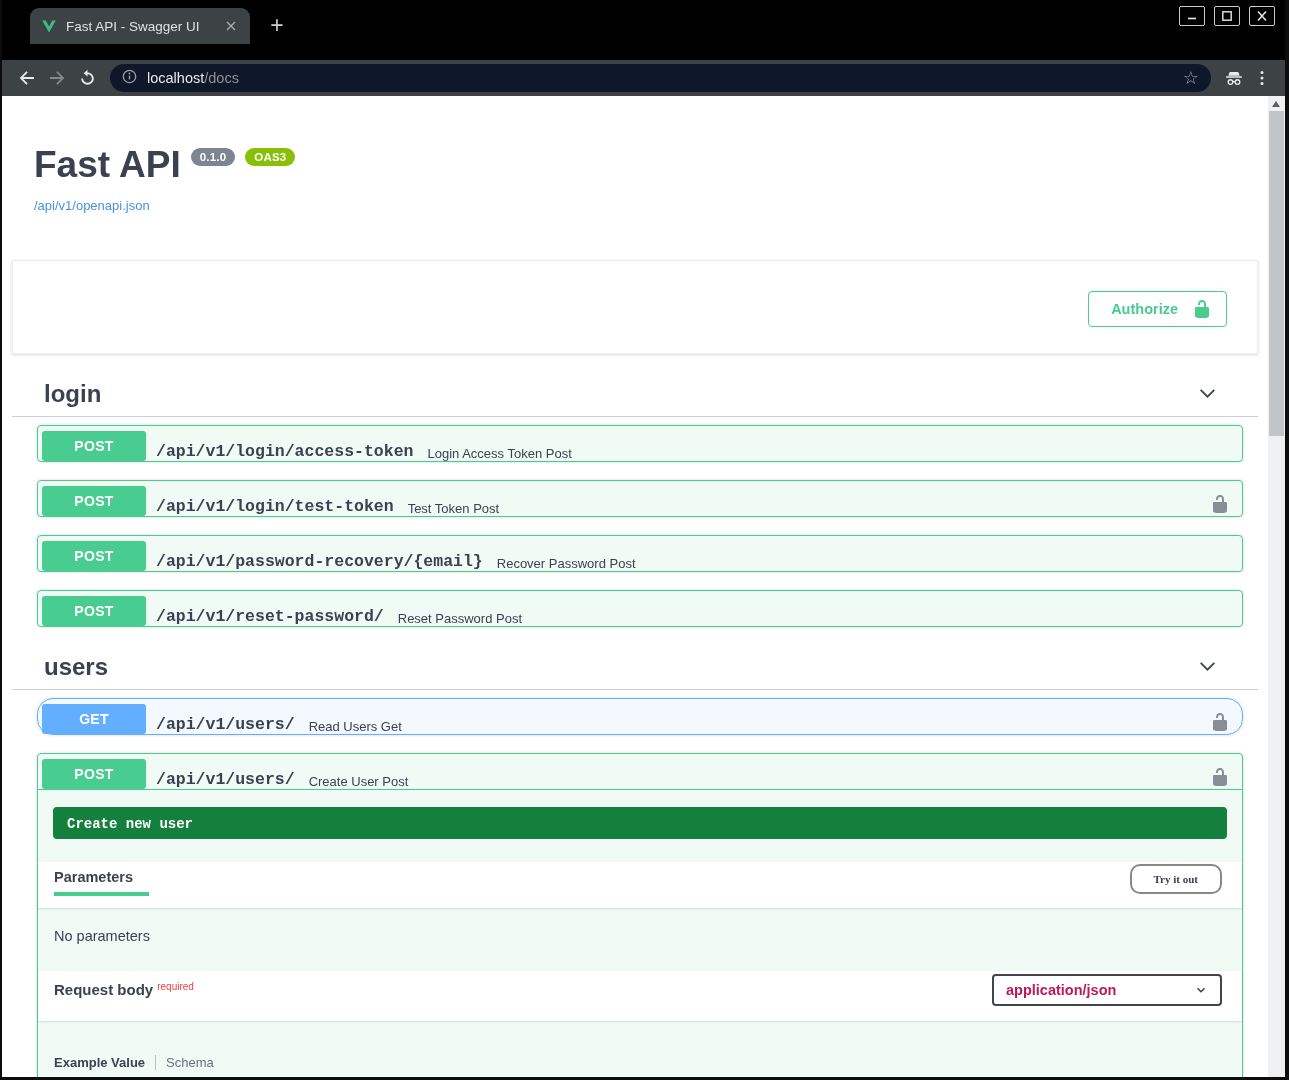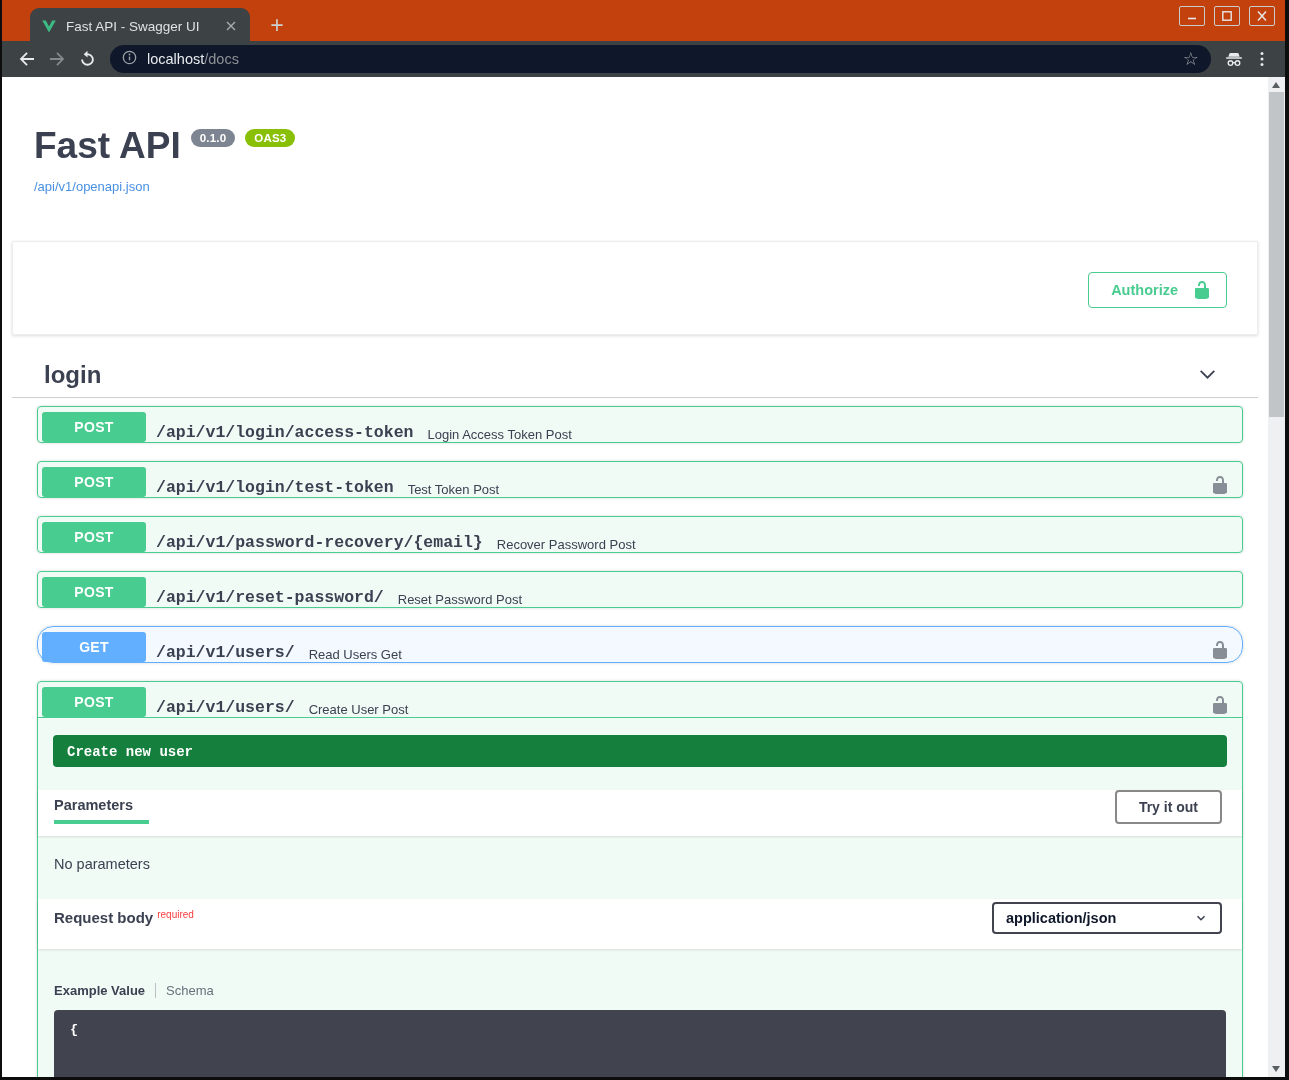--- a/index.html
+++ b/index.html
@@ -1,21 +1,21 @@
 <!DOCTYPE html>
 <html><head>
 <meta charset="utf-8">
 <style>
   * { box-sizing: border-box; }
   body { margin:0; background:#000; font-family:"Liberation Sans", sans-serif; }
   .window { width:1289px; height:1080px; position:relative; background:#fff; overflow:hidden;
             border-left:2px solid #0d0d0d; border-right:4px solid #0d0d0d; border-bottom:3px solid #0d0d0d; }
 
   
-  .titlebar { height:41px; background:#c2410c; position:relative; }
+  .titlebar { height:60px; background:#000000; position:relative; }
   .tab { position:absolute; left:28px; top:8px; width:220px; height:36px; background:#3d4245;
          border-radius:9px 9px 0 0; display:flex; align-items:center; padding:0 10px; gap:9px; cursor:pointer; }
   .favicon { width:17px; height:17px; display:grid; place-items:center; }
   .tab-title { color:#dfe1e2; font-size:13.5px; flex:1; white-space:nowrap; overflow:hidden; }
   .tab-close { width:18px; height:18px; display:grid; place-items:center; cursor:pointer; }
   .new-tab { position:absolute; left:260px; top:10px; width:30px; height:30px; display:grid; place-items:center;
              color:#cdd0d1; font-size:23px; font-weight:400; cursor:pointer; }
   .win-controls { position:absolute; right:10px; top:6px; display:flex; gap:9px; }
   .win-btn { width:26px; height:20px; border:1px solid #c9cbcc; border-radius:2px; display:grid; place-items:center; cursor:pointer; }
 
@@ -74,29 +74,29 @@
   .op-summary-text { font-size:13px; color:#3b4151; margin-left:4px; }
   .lock-btn { margin-left:auto; background:none; border:none; padding:2px; cursor:pointer; display:grid; place-items:center; }
 
   
   .op-desc { margin:17px 15px 0; background:#15803d; border-radius:4px; padding:7px 14px; }
   .op-desc code { color:#fff; font-family:"Liberation Mono", monospace; font-size:14px; font-weight:700; }
   .section-header { margin-top:23px; background:rgba(255,255,255,.9); box-shadow:0 1px 2px rgba(0,0,0,.12);
                     display:flex; align-items:center; padding:0 20px 12px 16px; height:46px; }
   .param-tab { align-self:stretch; display:flex; align-items:center; border-bottom:4px solid #49cc90;
                padding-right:16px; font-size:14.5px; font-weight:700; color:#3b4151; cursor:pointer; }
-  .try-btn { margin-left:auto; background:#fff; border:2px solid #888; border-radius:4px; padding:7px 22px;
-             font-size:14px; font-weight:600; color:#3b4151; cursor:pointer; font-family:Liberation Sans, sans-serif; }
+  .try-btn { margin-left:auto; background:#fff; border:2px solid #888; border-radius:10px; padding:7px 22px;
+             font-size:11px; font-weight:600; color:#3b4151; cursor:pointer; font-family:Liberation Serif, serif; }
   .no-params { padding:20px 16px 27px; font-size:14.5px; color:#3b4151; }
   .rb-header { margin-top:0; height:50px; }
   .rb-label { font-size:15px; font-weight:700; color:#3b4151; }
   .required { color:#f93e3e; font-size:10px; font-weight:400; margin-left:4px; position:relative; top:-5px; }
   .media-select { margin-left:auto; width:230px; background:#fff; border:2px solid #41444e; border-radius:4px;
                   padding:6px 12px; display:flex; align-items:center; justify-content:space-between;
-                  font-size:14.5px; font-weight:700; color:#0f172a; cursor:pointer; }
+                  font-size:14.5px; font-weight:700; color:#be185d; cursor:pointer; }
   .model-tabs { margin:34px 16px 0; display:flex; align-items:center; gap:10px; font-size:13px; }
   .model-tabs .mt-active { font-weight:700; color:#3b4151; cursor:pointer; }
   .mt-sep { width:1px; height:15px; background:#bcbfc3; }
   .model-tabs .mt-inactive { color:#67707b; cursor:pointer; }
   .example-code { margin:12px 16px 0; background:#41444e; border-radius:4px 4px 0 0; color:#fff;
                   font-family:"Liberation Mono", monospace; font-size:13.5px; font-weight:700;
                   padding:12px 16px; min-height:70px; white-space:pre; }
   .opblock-body { padding-bottom:0; }
 </style>
 </head>
@@ -241,20 +241,26 @@
                 </div>
               </div>
               <div class="opblock post">
                 <div class="op-summary">
                   <span class="method-badge">POST</span>
                   <span class="op-path">/api/v1/reset-password/</span>
                   <span class="op-summary-text">Reset Password Post</span>
                 </div>
               </div>
             </div>
+            <div class="tag-header">
+              <span class="tag-title">users</span>
+              <svg width="21" height="21" viewBox="0 0 20 20">
+                <path d="M3.5 6.5L10 13l6.5-6.5" fill="none" stroke="#3b4151" stroke-width="1.7"></path>
+              </svg>
+            </div>
             <div class="rows">
               <div class="opblock get">
                 <div class="op-summary">
                   <span class="method-badge">GET</span>
                   <span class="op-path">/api/v1/users/</span>
                   <span class="op-summary-text">Read Users Get</span>
                   <button class="lock-btn">
                     <svg width="20" height="20" viewBox="0 0 20 20">
                       <path fill="#878e95" d="M15.8 8H14V5.6C14 2.703 12.665 1 10 1 7.334 1 6 2.703 6 5.6V6h2v-.801C8 3.754 8.797 3 10 3c1.203 0 2 .754 2 2.199V8H4c-.553 0-1 .646-1 1.199V17c0 .549.428 1.139.951 1.307l1.197.387C5.672 18.861 6.55 19 7.1 19h5.8c.549 0 1.428-.139 1.951-.307l1.196-.387c.524-.167.953-.757.953-1.306V9.199C17 8.646 16.352 8 15.8 8z"></path>
                     </svg>

